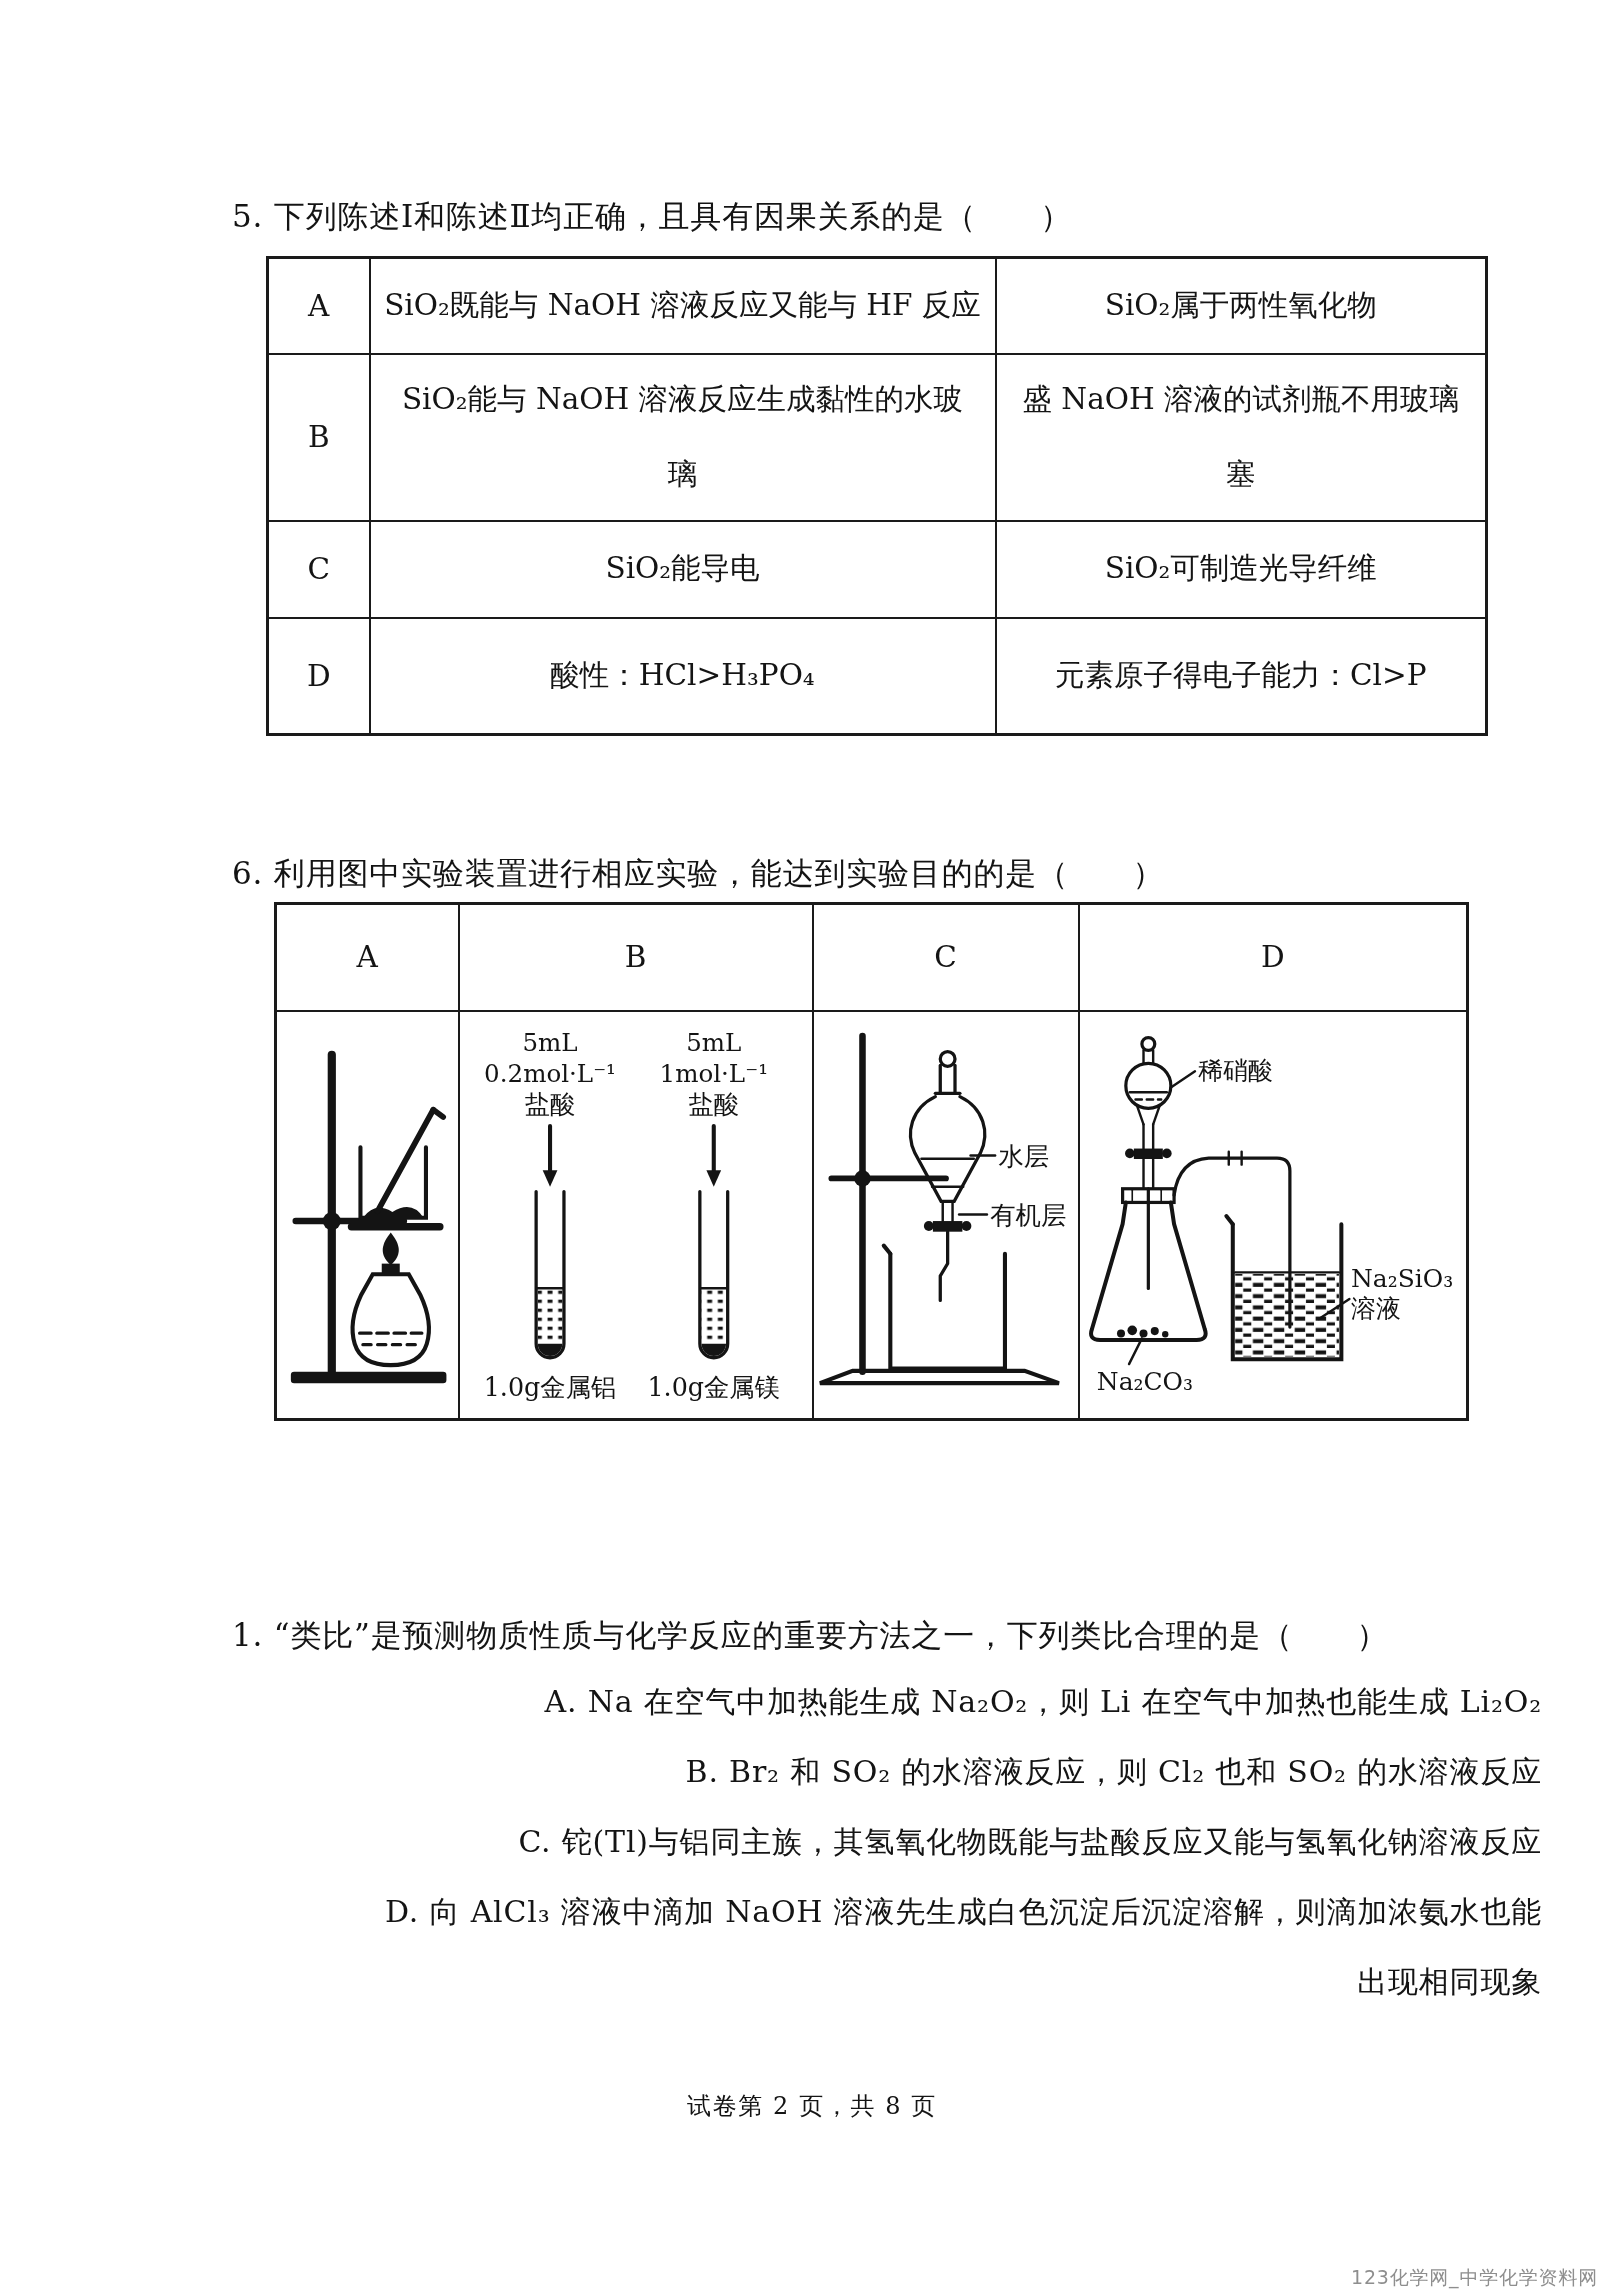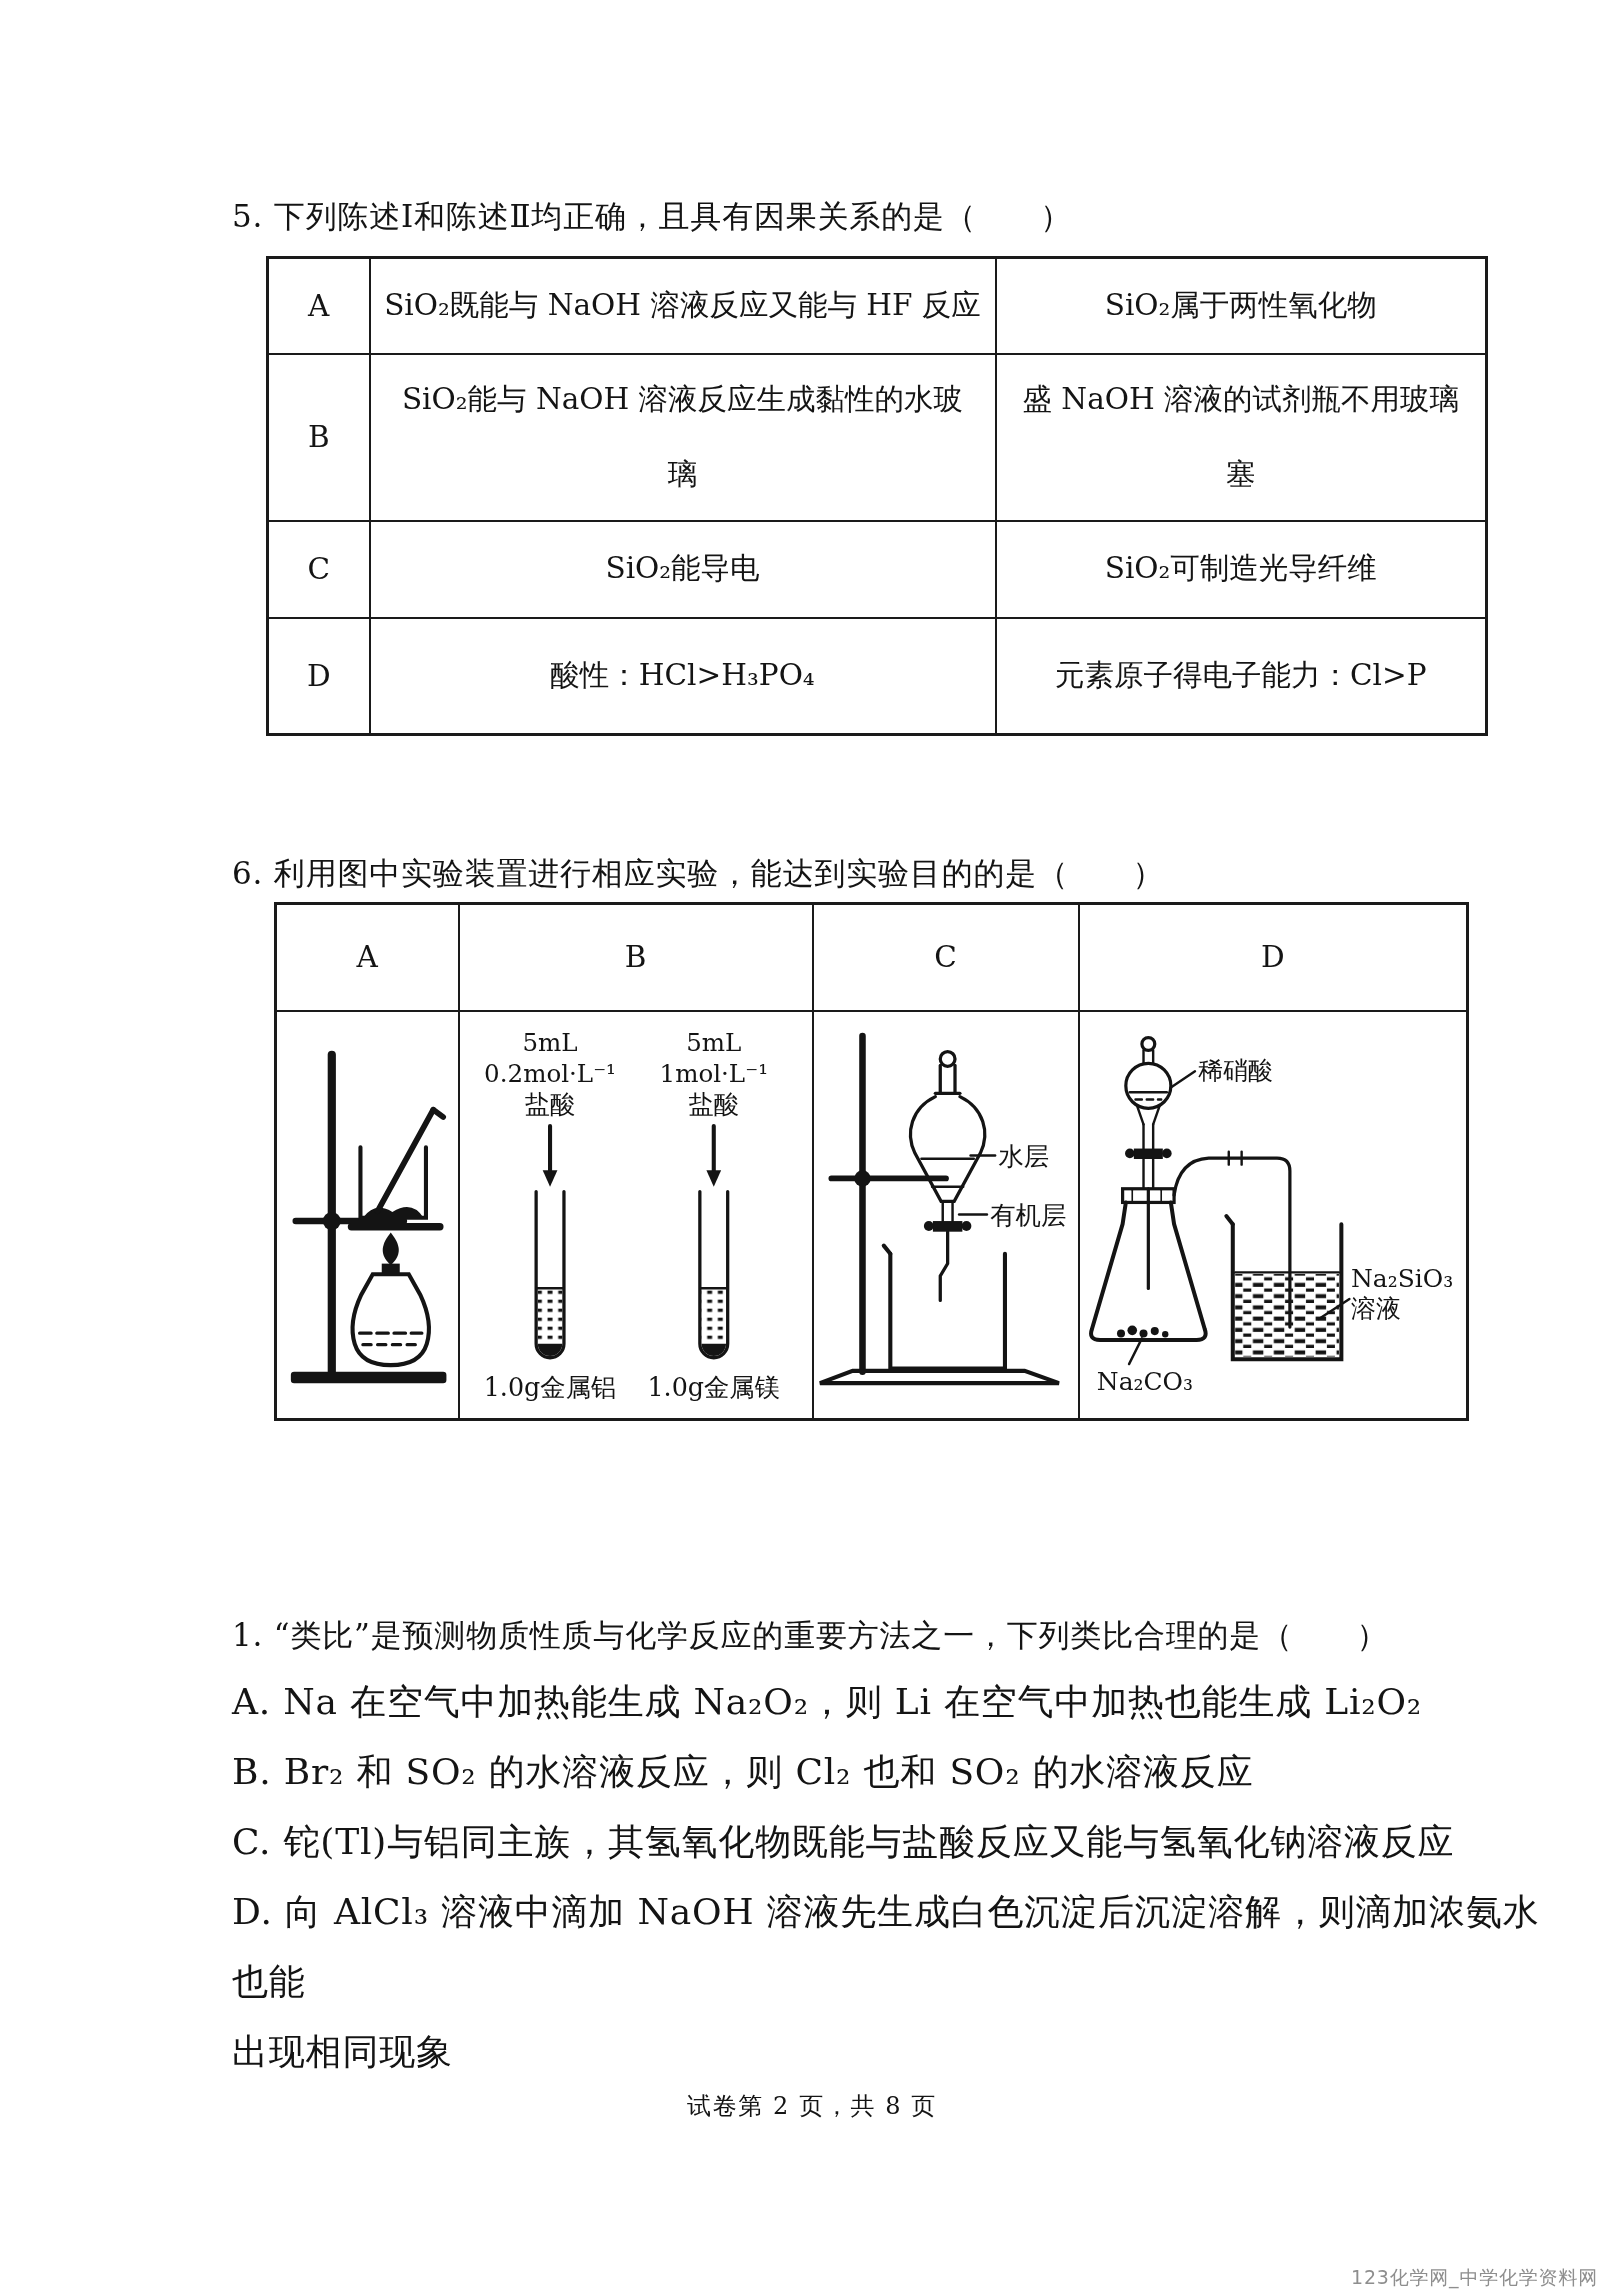--- a/index.html
+++ b/index.html
@@ -27,21 +27,21 @@
     text-align:left;padding:4.9px 19.7px;line-height:2.55;white-space:pre-line;
   }
   td.purpose{
     text-align:left;padding:8.2px 18px;line-height:2.5;white-space:pre-line;
     font-size:29px;
   }
   td.dg{vertical-align:middle;}
   .dg-wrap{display:flex;align-items:center;justify-content:center;}
   .options{
     position:absolute;left:232px;top:1667px;width:1310px;
-    font-size:36px;line-height:70px;letter-spacing:0.8px;
+    font-size:30px;line-height:70px;letter-spacing:0.8px;text-align:right;
   }
   .option{white-space:pre-line;}
   .footer{
     position:absolute;left:0;top:2090px;width:1624px;
     text-align:center;font-size:24px;letter-spacing:1.6px;
   }
   .watermark{
     position:absolute;right:26px;top:2265px;
     font-family:"DejaVu Sans","Liberation Sans",sans-serif;
     font-size:19px;color:#8e8e8e;letter-spacing:0.8px;

